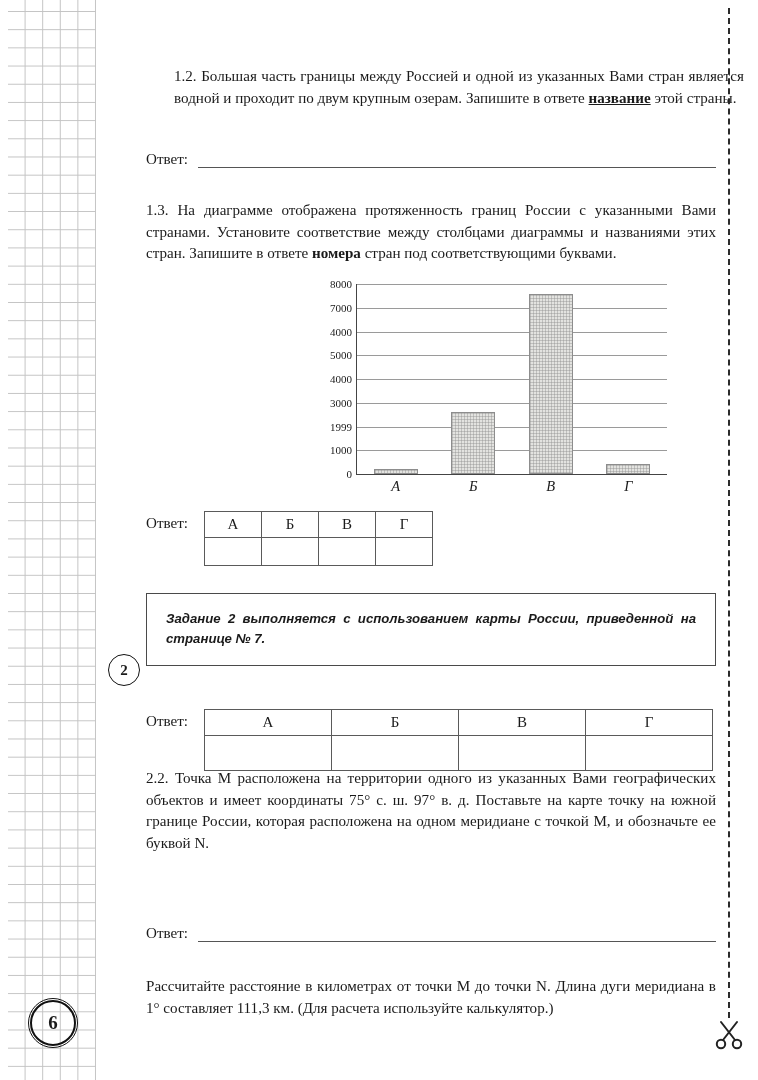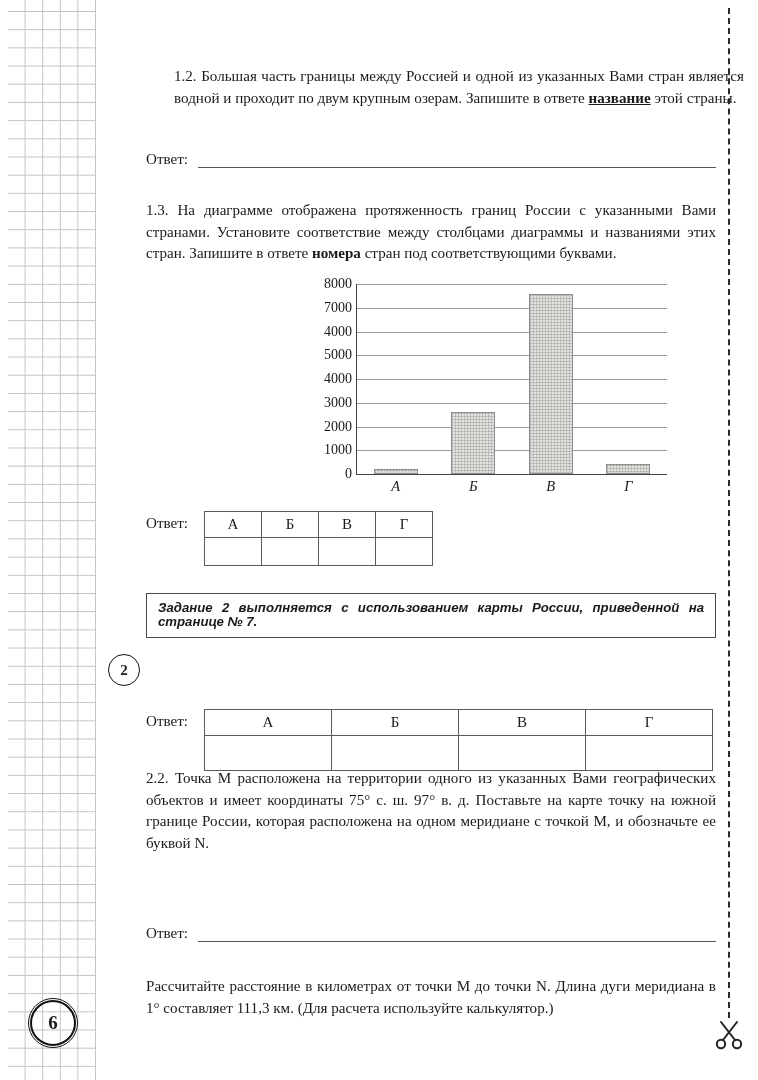--- a/index.html
+++ b/index.html
@@ -114,21 +114,21 @@
     left: 155px;
     top: 276px;
     width: 420px;
     height: 225px;
   }
   .y-tick {
     position: absolute;
     right: 100%;
     transform: translateY(-50%);
     margin-right: 5px;
-    font-size: 14px;
+    font-size: 11px;
     white-space: nowrap;
   }
   #plot {
     position: absolute;
     left: 55px;
     top: 8px;
     width: 310px;
     height: 190px;
     border-left: 1.6px solid #444;
     border-bottom: 1.6px solid #444;
@@ -177,26 +177,26 @@
   #note-box {
     position: absolute;
     left: 0px;
     top: 593px;
     width: 570px;
     box-sizing: border-box;
     border: 1.3px solid #4a4a4a;
     padding: 7px 11px 8px 11px;
   }
   #note-box p {
-    margin: 0;
+    margin: 8px;
     font-family: "Liberation Sans", "DejaVu Sans", sans-serif;
     font-style: italic;
     font-weight: bold;
     font-size: 13.2px;
-    line-height: 14px;
+    line-height: 20px;
     text-align: justify;
   }
 
   
   #task-2-number {
     position: absolute;
     left: 108px;
     top: 654px;
     width: 32px;
     height: 32px;
@@ -257,21 +257,21 @@
           <div class="gridline" style="top: 142.5px;"></div>
           <div class="gridline" style="top: 166.25px;"></div>
         </div>
       <div id="yticks">
           <div class="y-tick" style="top: 0px;">8000</div>
           <div class="y-tick" style="top: 23.75px;">7000</div>
           <div class="y-tick" style="top: 47.5px;">4000</div>
           <div class="y-tick" style="top: 71.25px;">5000</div>
           <div class="y-tick" style="top: 95px;">4000</div>
           <div class="y-tick" style="top: 118.75px; margin-left: 28px;">3000</div>
-          <div class="y-tick" style="top: 142.5px;">2000</div>
+          <div class="y-tick" style="top: 142.5px;">1999</div>
           <div class="y-tick" style="top: 166.25px;">1000</div>
           <div class="y-tick" style="top: 190px;">0</div>
         </div>
       <div id="bars">
           <div class="bar" style="left: 16.75px; width: 44px; height: 5.225px;"></div>
           <div class="bar" style="left: 94.25px; width: 44px; height: 62.225px;"></div>
           <div class="bar" style="left: 171.75px; width: 44px; height: 180.5px;"></div>
           <div class="bar" style="left: 249.25px; width: 44px; height: 10.45px;"></div>
         </div>
       <div id="xlabels">

